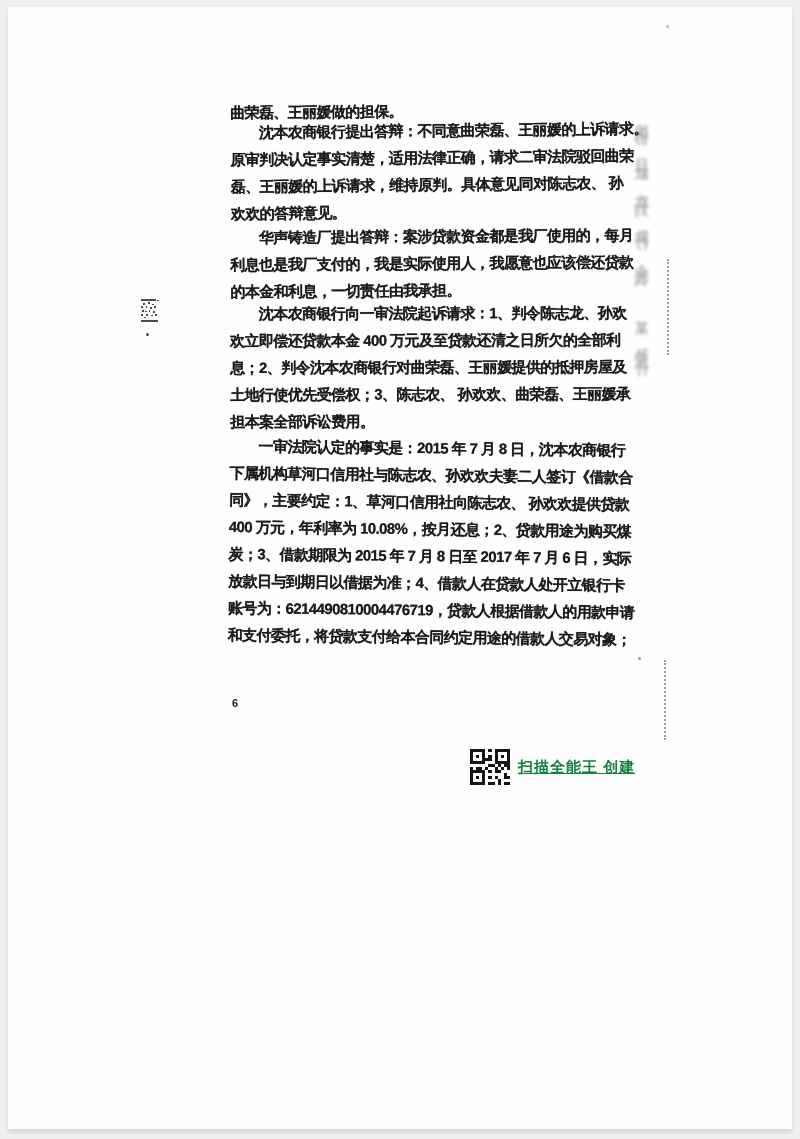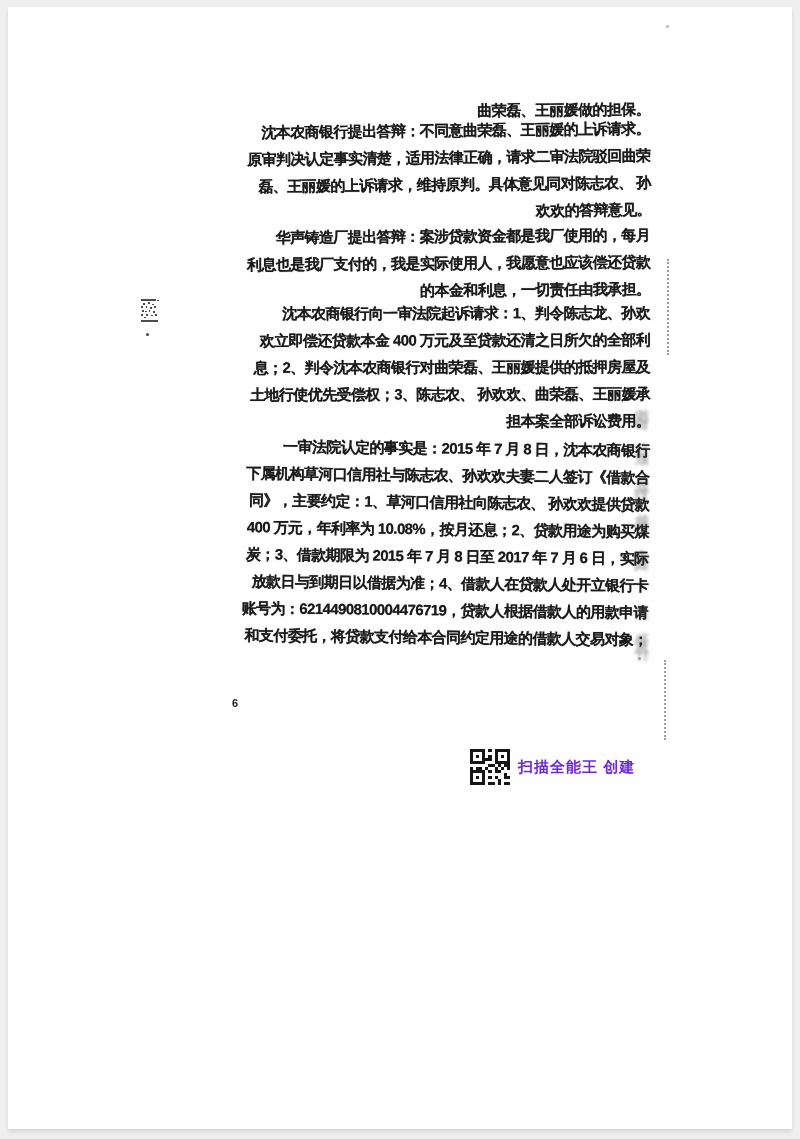--- a/index.html
+++ b/index.html
@@ -7,21 +7,20 @@
     width:800px;height:1139px;
     background:#efefef;
     position:relative;
     overflow:hidden;
     font-family:"Liberation Sans", sans-serif;
   }
   .paper{
     position:absolute;left:8px;top:7px;width:784px;height:1122px;
     background:#fefefe;
     box-shadow:0 3px 4px rgba(0,0,0,0.10);
-    text-align:right;
   }
   
   .para{
     position:absolute;left:222px;width:420px;
     color:#1a1a1a;
     font-weight:700;
     font-size:15px;
     letter-spacing:-0.6px;
     text-shadow:0 0 0.7px rgba(20,20,20,0.75);
   }
@@ -39,24 +38,25 @@
     font-size:11px;font-weight:700;color:#222;
     filter:blur(0.3px);
   }
 
   
   .scan-mark{
     position:absolute;left:462px;top:741px;
     display:flex;align-items:center;gap:8px;
   }
   .scan-mark .label{
-    font-size:15px;font-weight:700;color:#6d28d9;
+    font-size:15px;font-weight:700;color:#15803d;
     letter-spacing:1px;
     filter:blur(0.2px);
     white-space:nowrap;
+    text-decoration:underline;
   }
 
   
   .stamp{position:absolute;left:132px;top:292px;opacity:0.85;filter:blur(0.3px);}
   .stamp-dot{
     position:absolute;left:138px;top:326px;width:3px;height:3px;
     background:#4a4a4a;border-radius:50%;
   }
 
   

